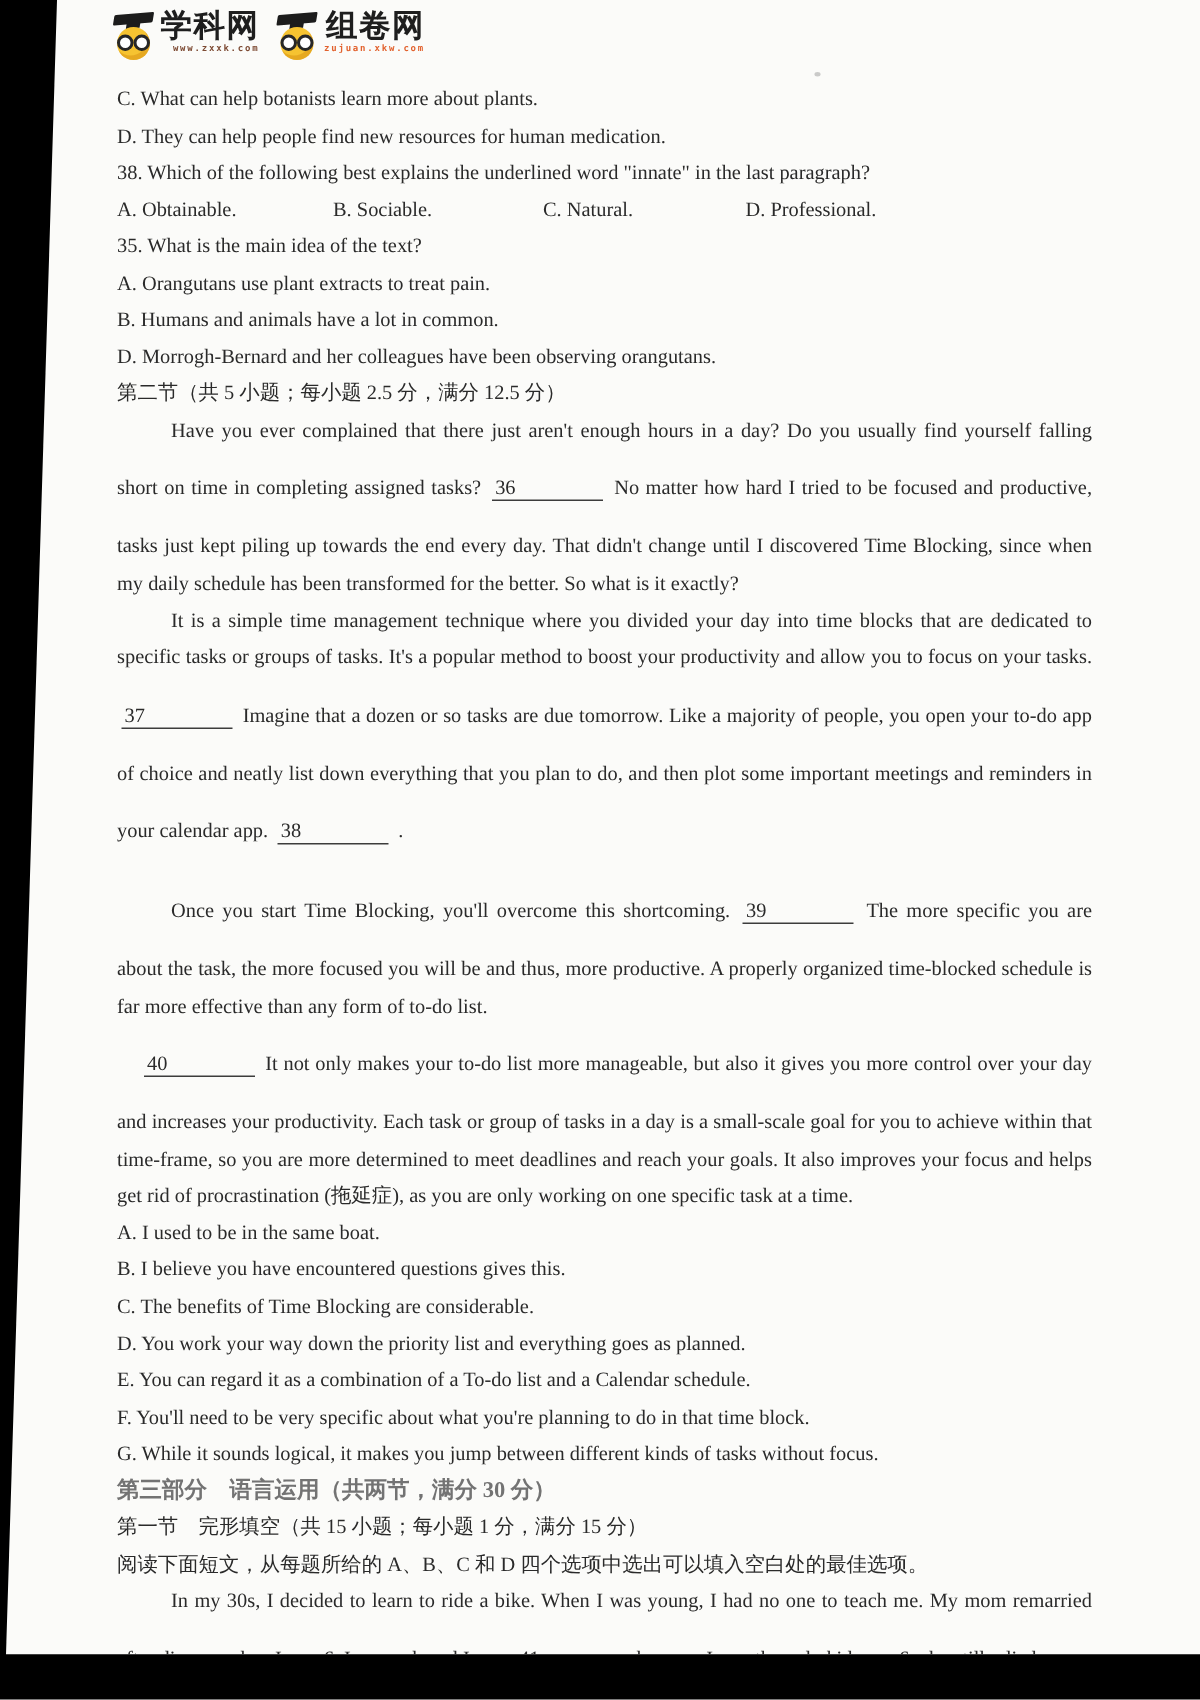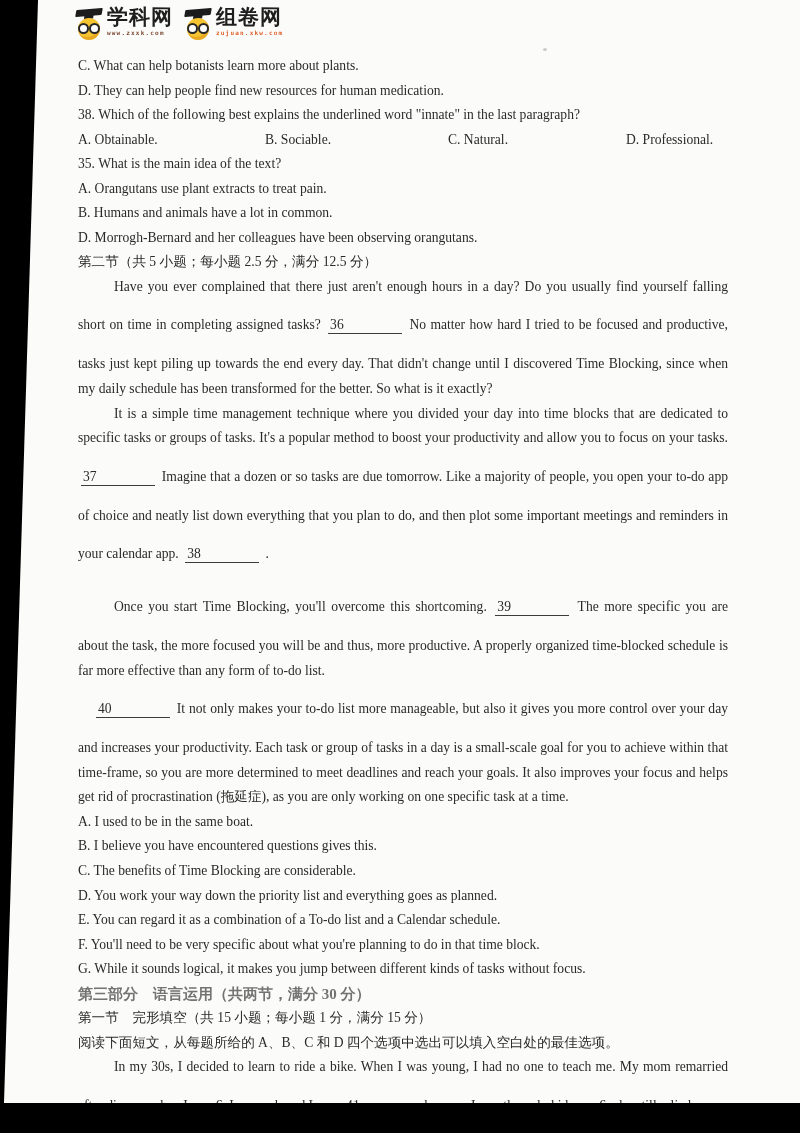--- a/index.html
+++ b/index.html
@@ -13,21 +13,21 @@
   .paper{
     position:absolute;inset:0;
     background:#fbfbf9;
     clip-path:polygon(38px 0, 800px 0, 800px 1103px, 4px 1103px);
   }
   
   .logo-bar{
     position:absolute;left:76px;top:7px;
     display:flex;align-items:flex-start;gap:12px;
   }
-  .logo{display:flex;align-items:flex-start;gap:4px;}
+  .logo{display:flex;align-items:flex-start;gap:4px;text-align:right;}
   .owl{position:relative;width:27px;height:34px;flex:0 0 auto;}
   .owl-cap{
     position:absolute;top:2px;left:0;width:26px;height:7px;
     background:#1c1c1c;border-radius:1px;
     transform:skewX(-14deg) rotate(-5deg);
   }
   .owl-cap::after{
     content:"";position:absolute;left:9px;top:4px;width:9px;height:6px;background:#1c1c1c;
   }
   .owl-face{
@@ -54,21 +54,21 @@
     position:absolute;left:543px;top:48px;width:4px;height:3px;
     background:#9a9a9a;opacity:.5;border-radius:50%;
   }
   
   .content{
     position:absolute;left:78px;top:54px;width:650px;
     font-size:13.6px;line-height:24.55px;color:#2a2a2a;
   }
   .line{white-space:nowrap;}
   .optrow{
-    display:grid;grid-template-columns:144px 140px 135px auto;gap:43px;
+    display:grid;grid-template-columns:144px 140px 135px auto;
   }
   .para{margin:0;text-align:justify;text-indent:36px;}
   .para.blank-start{text-indent:15px;}
   .cn-bold{
     font-weight:bold;font-size:15px;color:#737373;
     font-family:"Liberation Serif","DejaVu Sans",serif;
   }
   .blank{
     display:inline-block;min-width:70px;
     border-bottom:1.2px solid #3c3c3c;

